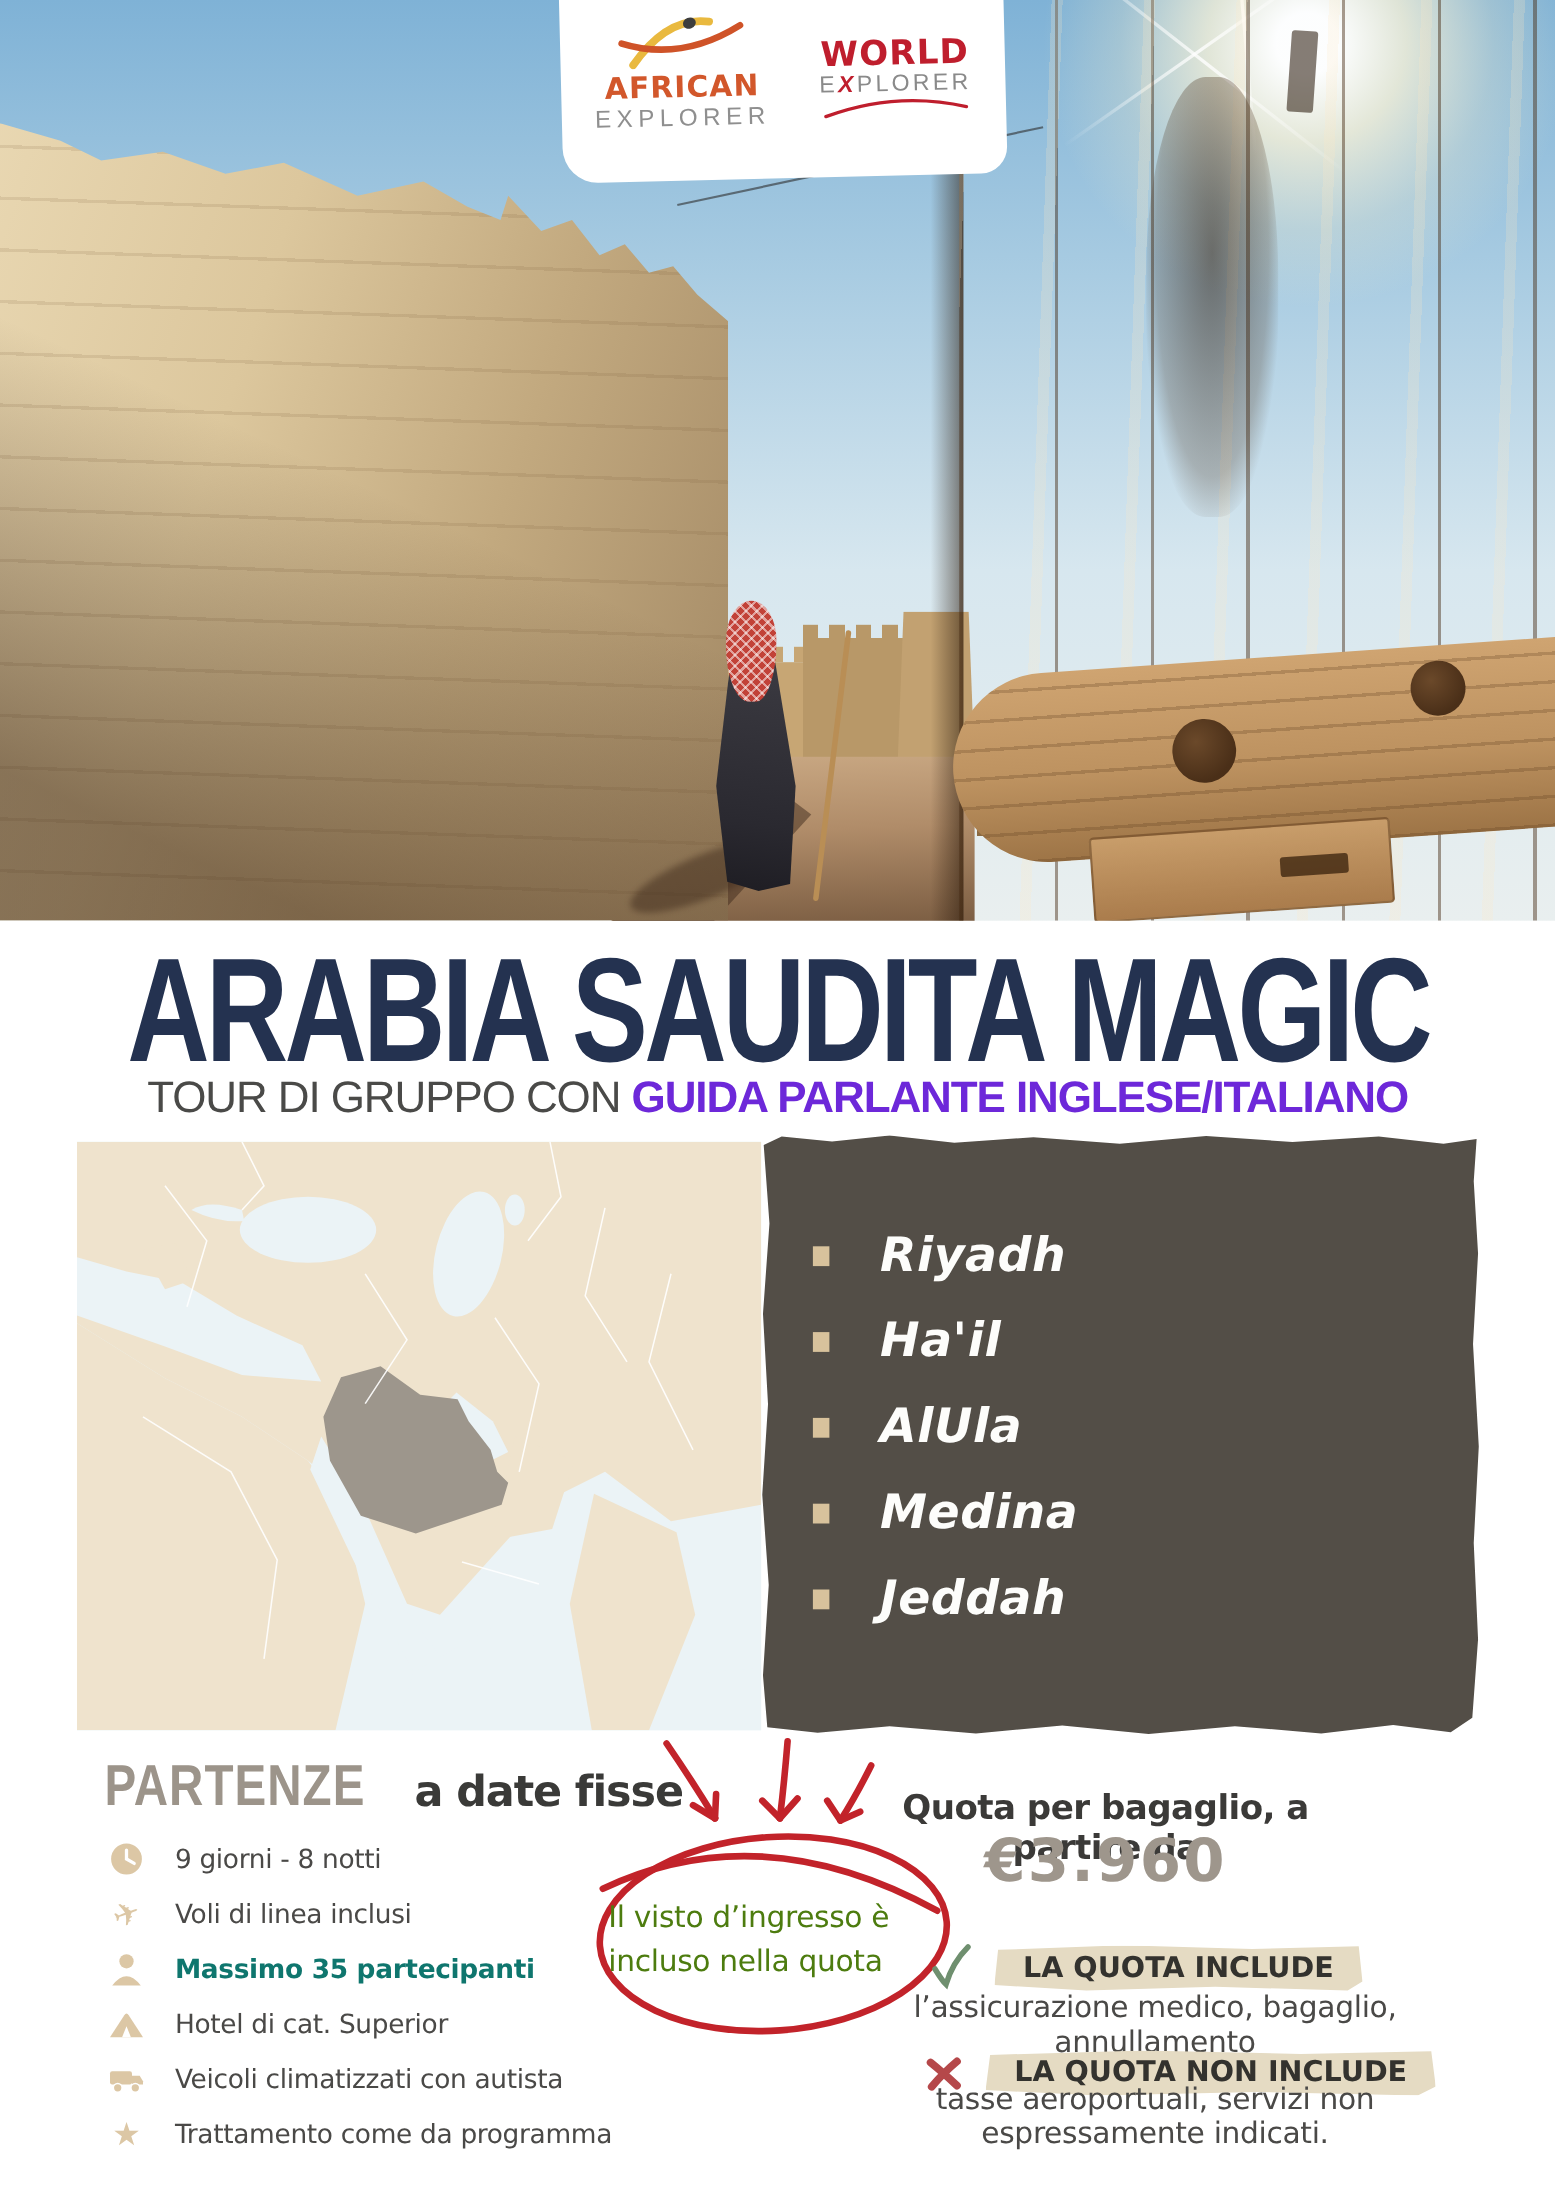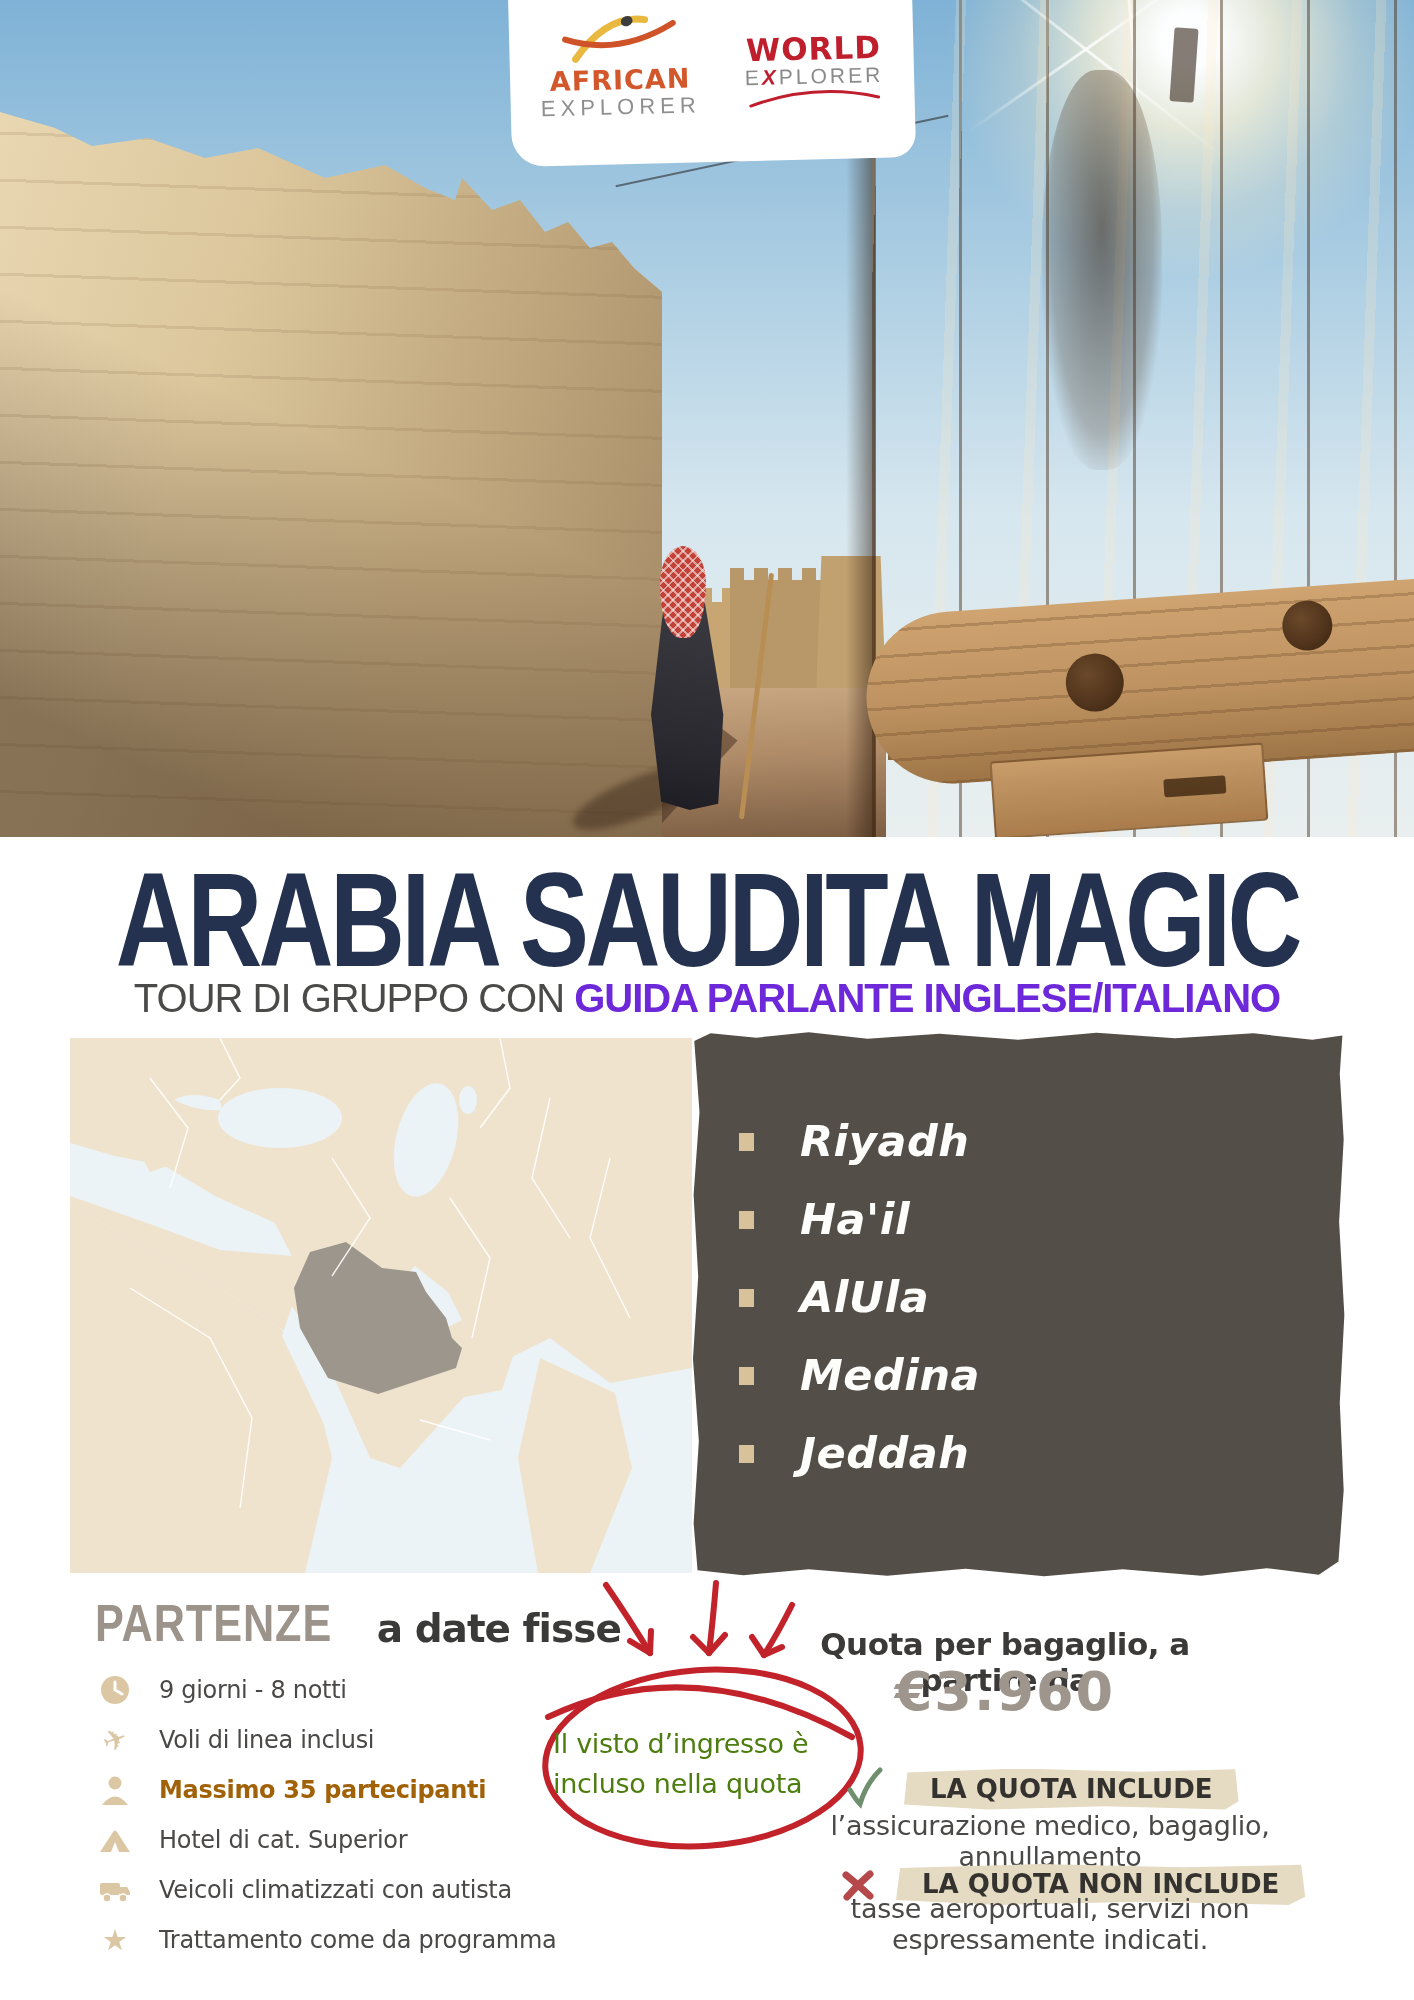--- a/index.html
+++ b/index.html
@@ -107,21 +107,21 @@
   .partenze-h{font-size:47px;font-weight:800;color:#9c948a;letter-spacing:1px;
     transform:scale(.92,1.12);transform-origin:left bottom;font-family:"Liberation Sans",sans-serif;}
   .partenze-s{font-size:39px;font-weight:800;color:#3a3a38;margin-left:24px;letter-spacing:-1px;}
 
   .features{left:95px;top:1665px;}
   .feature-row{display:flex;align-items:center;height:50px;}
   .f-icon{width:40px;display:flex;justify-content:center;align-items:center;flex:0 0 auto;}
   .f-glyph{font-size:29px;color:#dcc7a5;line-height:1;}
   .f-plane{display:inline-block;transform:rotate(-20deg);}
   .f-label{margin-left:24px;font-size:24px;color:#4a4947;letter-spacing:-.3px;}
-  .f-label.bold{font-weight:800;color:#a16207;}
+  .f-label.bold{font-weight:800;color:#0f766e;}
 
   
   .annotation{left:420px;top:1565px;}
   .visa-note{left:553px;top:1724px;width:300px;text-align:left;font-size:27px;line-height:40px;
     color:#4d7c0f;letter-spacing:-.3px;}
 
   
   .price-label{left:790px;top:1626px;width:430px;text-align:center;font-size:31px;font-weight:800;
     color:#3b3a38;letter-spacing:-.5px;}
   .price-value{left:790px;top:1660px;width:430px;text-align:center;font-size:54px;font-weight:800;

